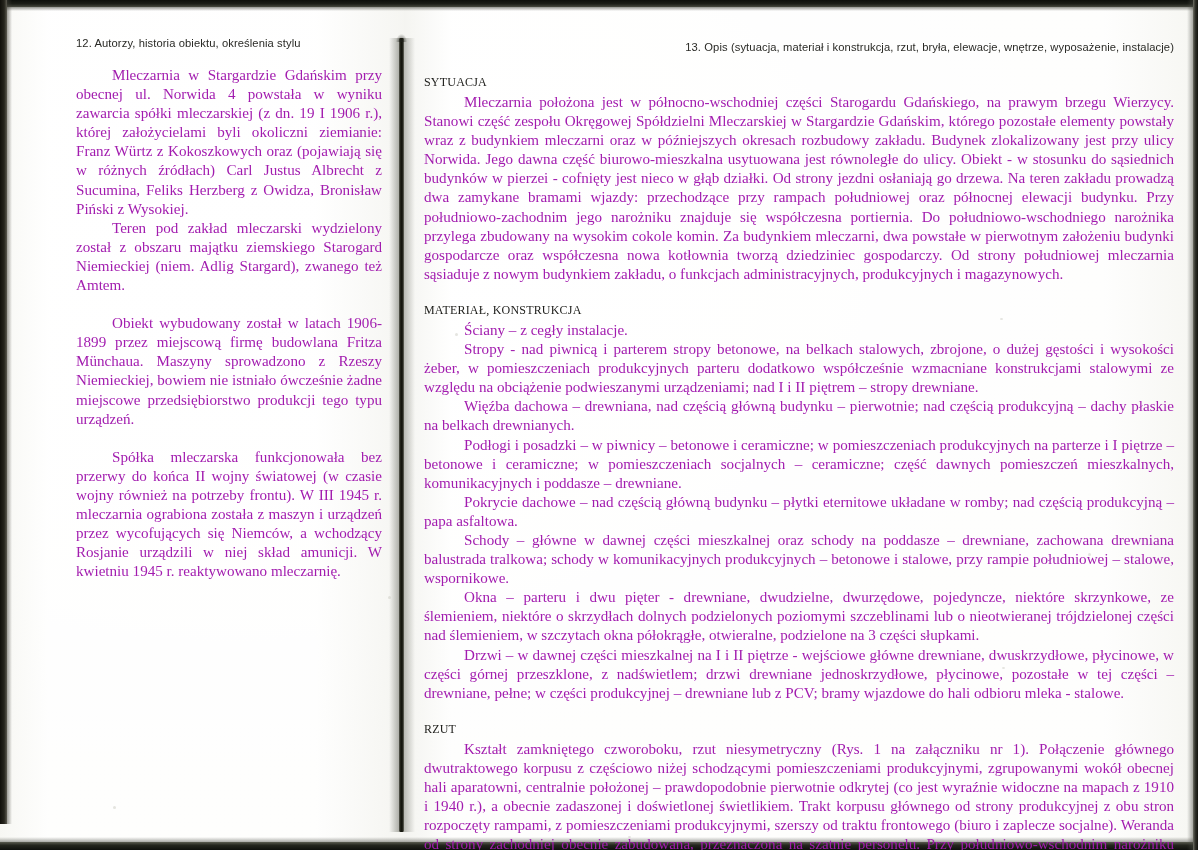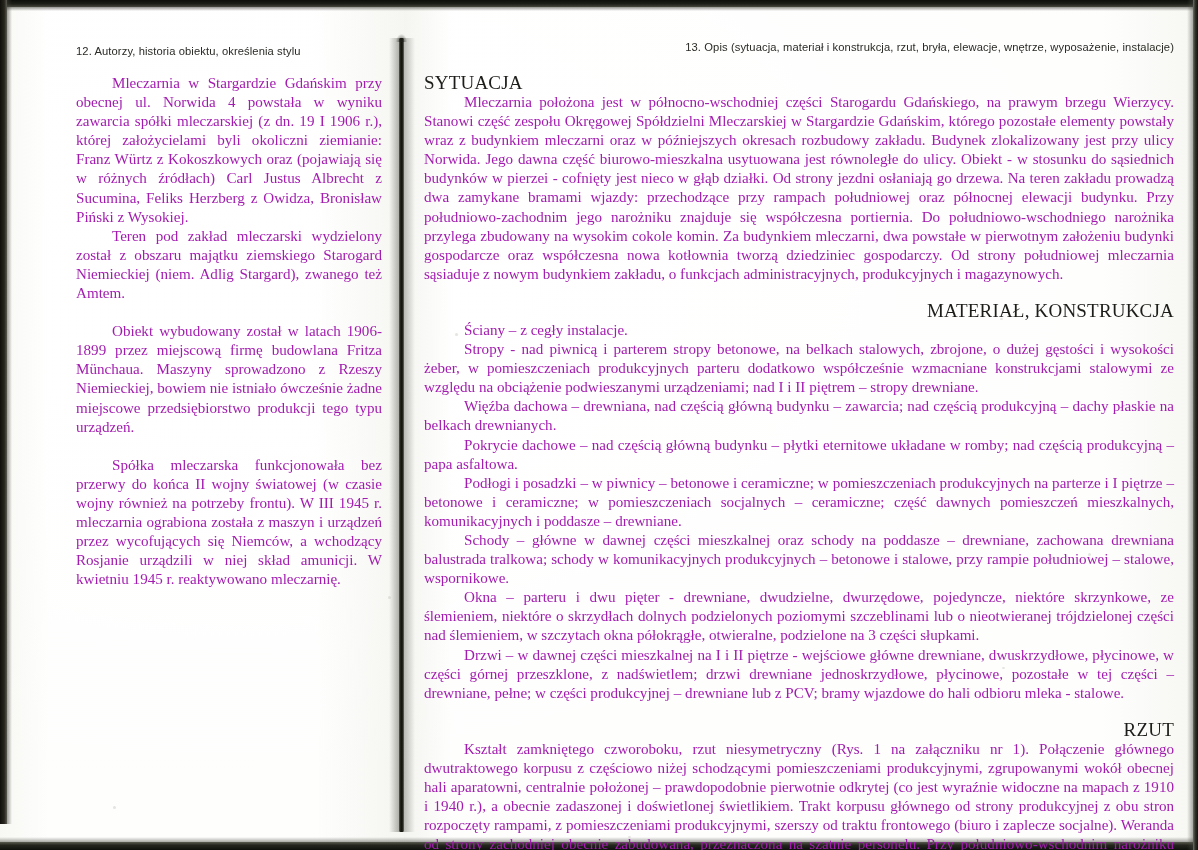--- a/index.html
+++ b/index.html
@@ -128,21 +128,21 @@
     position: absolute;
     background: #cfcfc6;
     border-radius: 50%;
     opacity: .55;
   }
 
   
   .col-left {
     position: absolute;
     left: 76px;
-    top: 44px;
+    top: 36px;
     width: 306px;
   }
   .col-right {
     position: absolute;
     left: 424px;
     top: 40px;
     width: 750px;
   }
 
   
@@ -155,29 +155,28 @@
     margin: 0 0 16px 0;
     white-space: nowrap;
   }
   .col-right .field-header {
     margin-bottom: 19px;
     text-align: right;
   }
 
   .section-title {
     font-family: "Liberation Serif", "DejaVu Serif", serif;
-    font-size: 19px;
+    font-size: 12px;
     line-height: 19px;
     color: #1d1d1a;
     margin: 0 0 1px 0;
     letter-spacing: .2px;
   }
   .section-title.spaced {
     margin-top: 17px;
-    text-align: right;
   }
 
   p.body {
     font-size: 15.1px;
     line-height: 19.1px;
     color: #a21caf;
     text-align: justify;
     text-justify: inter-word;
     margin: 0;
     text-indent: 36px;
@@ -237,23 +236,23 @@
 
   <div class="col-right ink">
     <div class="field-header">13. Opis (sytuacja, materiał i konstrukcja, rzut, bryła, elewacje, wnętrze, wyposażenie, instalacje)</div>
 
     <div class="section-title">SYTUACJA</div>
     <p class="body">Mleczarnia położona jest w północno-wschodniej części Starogardu Gdańskiego, na prawym brzegu Wierzycy. Stanowi część zespołu Okręgowej Spółdzielni Mleczarskiej w Stargardzie Gdańskim, którego pozostałe elementy powstały wraz z budynkiem mleczarni oraz w późniejszych okresach rozbudowy zakładu. Budynek zlokalizowany jest przy ulicy Norwida. Jego dawna część biurowo-mieszkalna usytuowana jest równoległe do ulicy. Obiekt - w stosunku do sąsiednich budynków w pierzei - cofnięty jest nieco w głąb działki. Od strony jezdni osłaniają go drzewa. Na teren zakładu prowadzą dwa zamykane bramami wjazdy: przechodzące przy rampach południowej oraz północnej elewacji budynku. Przy południowo-zachodnim jego narożniku znajduje się współczesna portiernia. Do południowo-wschodniego narożnika przylega zbudowany na wysokim cokole komin. Za budynkiem mleczarni, dwa powstałe w pierwotnym założeniu budynki gospodarcze oraz współczesna nowa kotłownia tworzą dziedziniec gospodarczy. Od strony południowej mleczarnia sąsiaduje z nowym budynkiem zakładu, o funkcjach administracyjnych, produkcyjnych i magazynowych.</p>
 
     <div class="section-title spaced">MATERIAŁ, KONSTRUKCJA</div>
     <p class="body">Ściany – z cegły instalacje.</p>
     <p class="body">Stropy - nad piwnicą i parterem stropy betonowe, na belkach stalowych, zbrojone, o dużej gęstości i wysokości żeber, w pomieszczeniach produkcyjnych parteru dodatkowo współcześnie wzmacniane konstrukcjami stalowymi ze względu na obciążenie podwieszanymi urządzeniami; nad I i II piętrem – stropy drewniane.</p>
-    <p class="body">Więźba dachowa – drewniana, nad częścią główną budynku – zawarcia; nad częścią produkcyjną – dachy płaskie na belkach drewnianych.</p>
+    <p class="body">Więźba dachowa – drewniana, nad częścią główną budynku – pierwotnie; nad częścią produkcyjną – dachy płaskie na belkach drewnianych.</p>
+    <p class="body">Podłogi i posadzki – w piwnicy – betonowe i ceramiczne; w pomieszczeniach produkcyjnych na parterze i I piętrze – betonowe i ceramiczne; w pomieszczeniach socjalnych – ceramiczne; część dawnych pomieszczeń mieszkalnych, komunikacyjnych i poddasze – drewniane.</p>
     <p class="body">Pokrycie dachowe – nad częścią główną budynku – płytki eternitowe układane w romby; nad częścią produkcyjną – papa asfaltowa.</p>
-    <p class="body">Podłogi i posadzki – w piwnicy – betonowe i ceramiczne; w pomieszczeniach produkcyjnych na parterze i I piętrze – betonowe i ceramiczne; w pomieszczeniach socjalnych – ceramiczne; część dawnych pomieszczeń mieszkalnych, komunikacyjnych i poddasze – drewniane.</p>
     <p class="body">Schody – główne w dawnej części mieszkalnej oraz schody na poddasze – drewniane, zachowana drewniana balustrada tralkowa; schody w komunikacyjnych produkcyjnych – betonowe i stalowe, przy rampie południowej – stalowe, wspornikowe.</p>
     <p class="body">Okna – parteru i dwu pięter - drewniane, dwudzielne, dwurzędowe, pojedyncze, niektóre skrzynkowe, ze ślemieniem, niektóre o skrzydłach dolnych podzielonych poziomymi szczeblinami lub o nieotwieranej trójdzielonej części nad ślemieniem, w szczytach okna półokrągłe, otwieralne, podzielone na 3 części słupkami.</p>
     <p class="body">Drzwi – w dawnej części mieszkalnej na I i II piętrze - wejściowe główne drewniane, dwuskrzydłowe, płycinowe, w części górnej przeszklone, z nadświetlem; drzwi drewniane jednoskrzydłowe, płycinowe, pozostałe w tej części – drewniane, pełne; w części produkcyjnej – drewniane lub z PCV; bramy wjazdowe do hali odbioru mleka - stalowe.</p>
 
     <div class="section-title spaced">RZUT</div>
     <p class="body">Kształt zamkniętego czworoboku, rzut niesymetryczny (Rys. 1 na załączniku nr 1). Połączenie głównego dwutraktowego korpusu z częściowo niżej schodzącymi pomieszczeniami produkcyjnymi, zgrupowanymi wokół obecnej hali aparatowni, centralnie położonej – prawdopodobnie pierwotnie odkrytej (co jest wyraźnie widoczne na mapach z 1910 i 1940 r.), a obecnie zadaszonej i doświetlonej świetlikiem. Trakt korpusu głównego od strony produkcyjnej z obu stron rozpoczęty rampami, z pomieszczeniami produkcyjnymi, szerszy od traktu frontowego (biuro i zaplecze socjalne). Weranda od strony zachodniej obecnie zabudowana, przeznaczona na szatnie personelu. Przy południowo-wschodnim narożniku budynku, od dziedzińca gospodarczego – wolnostojący komin kotłowni.</p>
 
   </div>
 
 </div>

